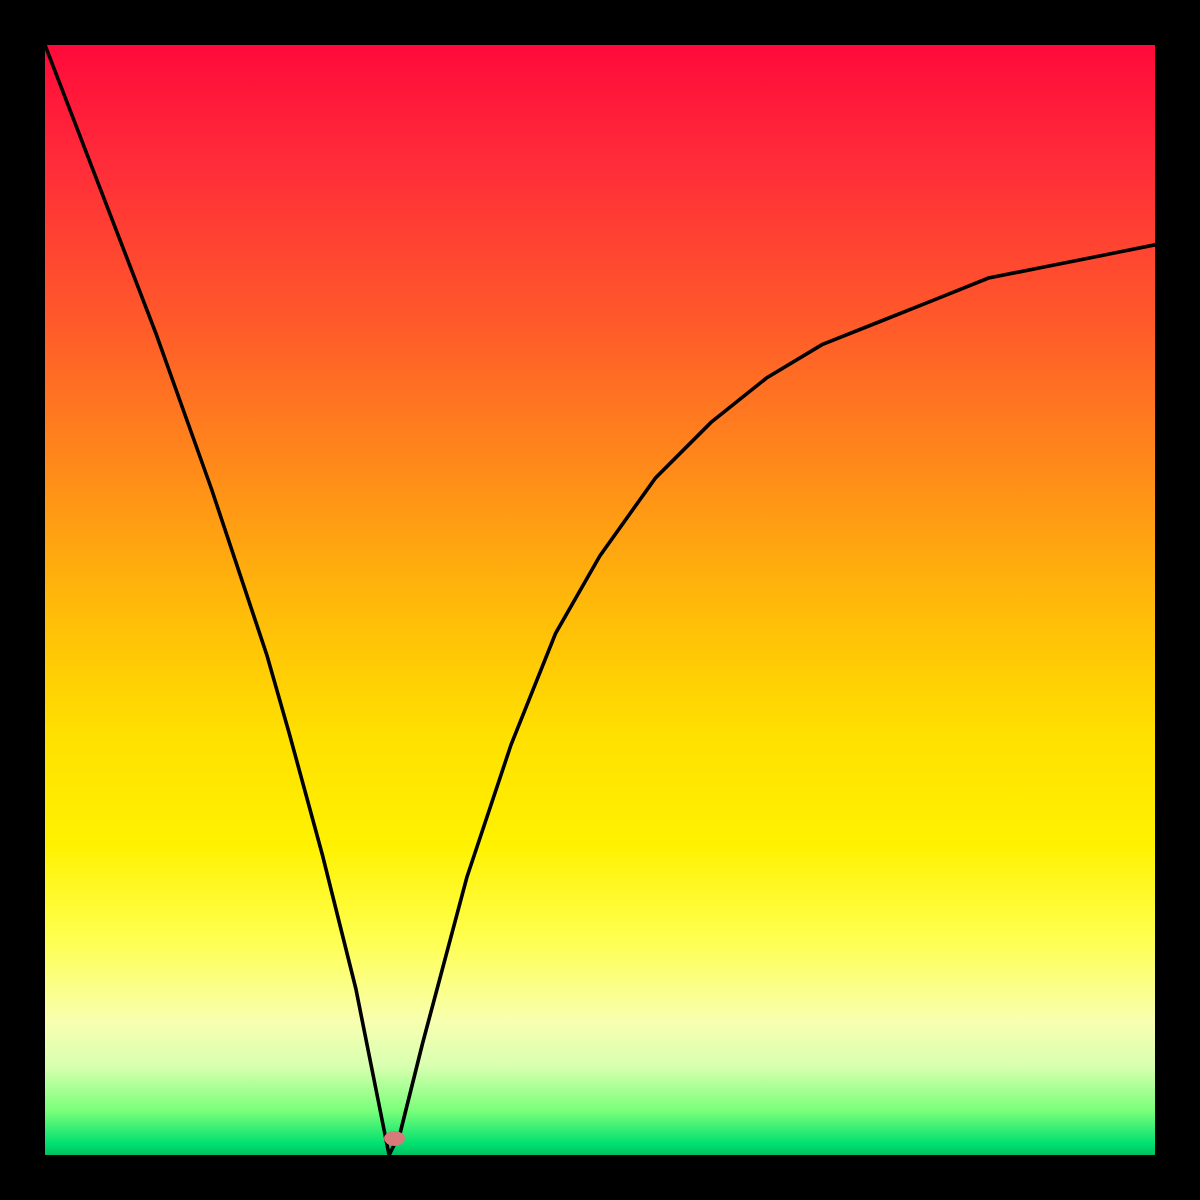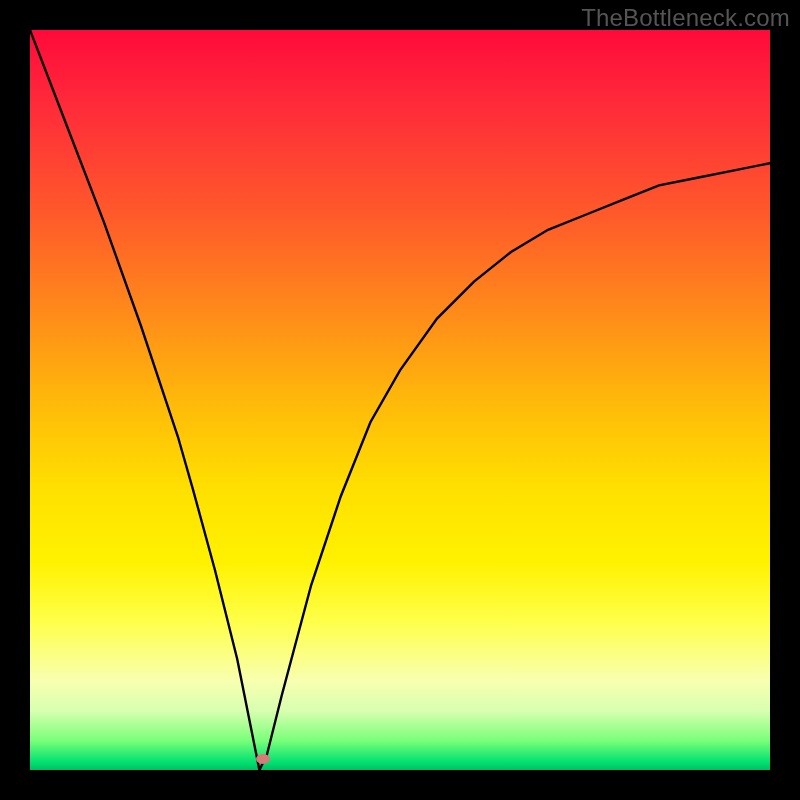--- a/index.html
+++ b/index.html
@@ -64,15 +64,14 @@
   <div class="plot-area">
 
     <svg class="curve" viewBox="0 0 740 740" preserveAspectRatio="none">
       <path id="curve-path" fill="none" stroke="#000" stroke-width="2.4" stroke-linecap="round" d="M0.0 0.0 L37.0 96.2 L74.0 192.4 L111.0 296.0 L148.0 407.0 L162.8 458.8 L185.0 540.2 L207.2 629.0 L222.0 703.0 L229.4 740.0 L236.8 725.2 L251.6 666.0 L281.2 555.0 L310.8 466.2 L340.4 392.2 L370.0 340.4 L407.0 288.6 L444.0 251.6 L481.0 222.0 L518.0 199.8 L555.0 185.0 L592.0 170.2 L629.0 155.4 L666.0 148.0 L703.0 140.6 L740.0 133.2"></path>
     </svg>
 
     <div class="dot" id="marker" style="left: 226.1px; top: 723.9px;"></div>
 
   </div>
 
-  <div class="watermark">TheBottleneck.com</div>
 
 </div>
 
 </body></html>

